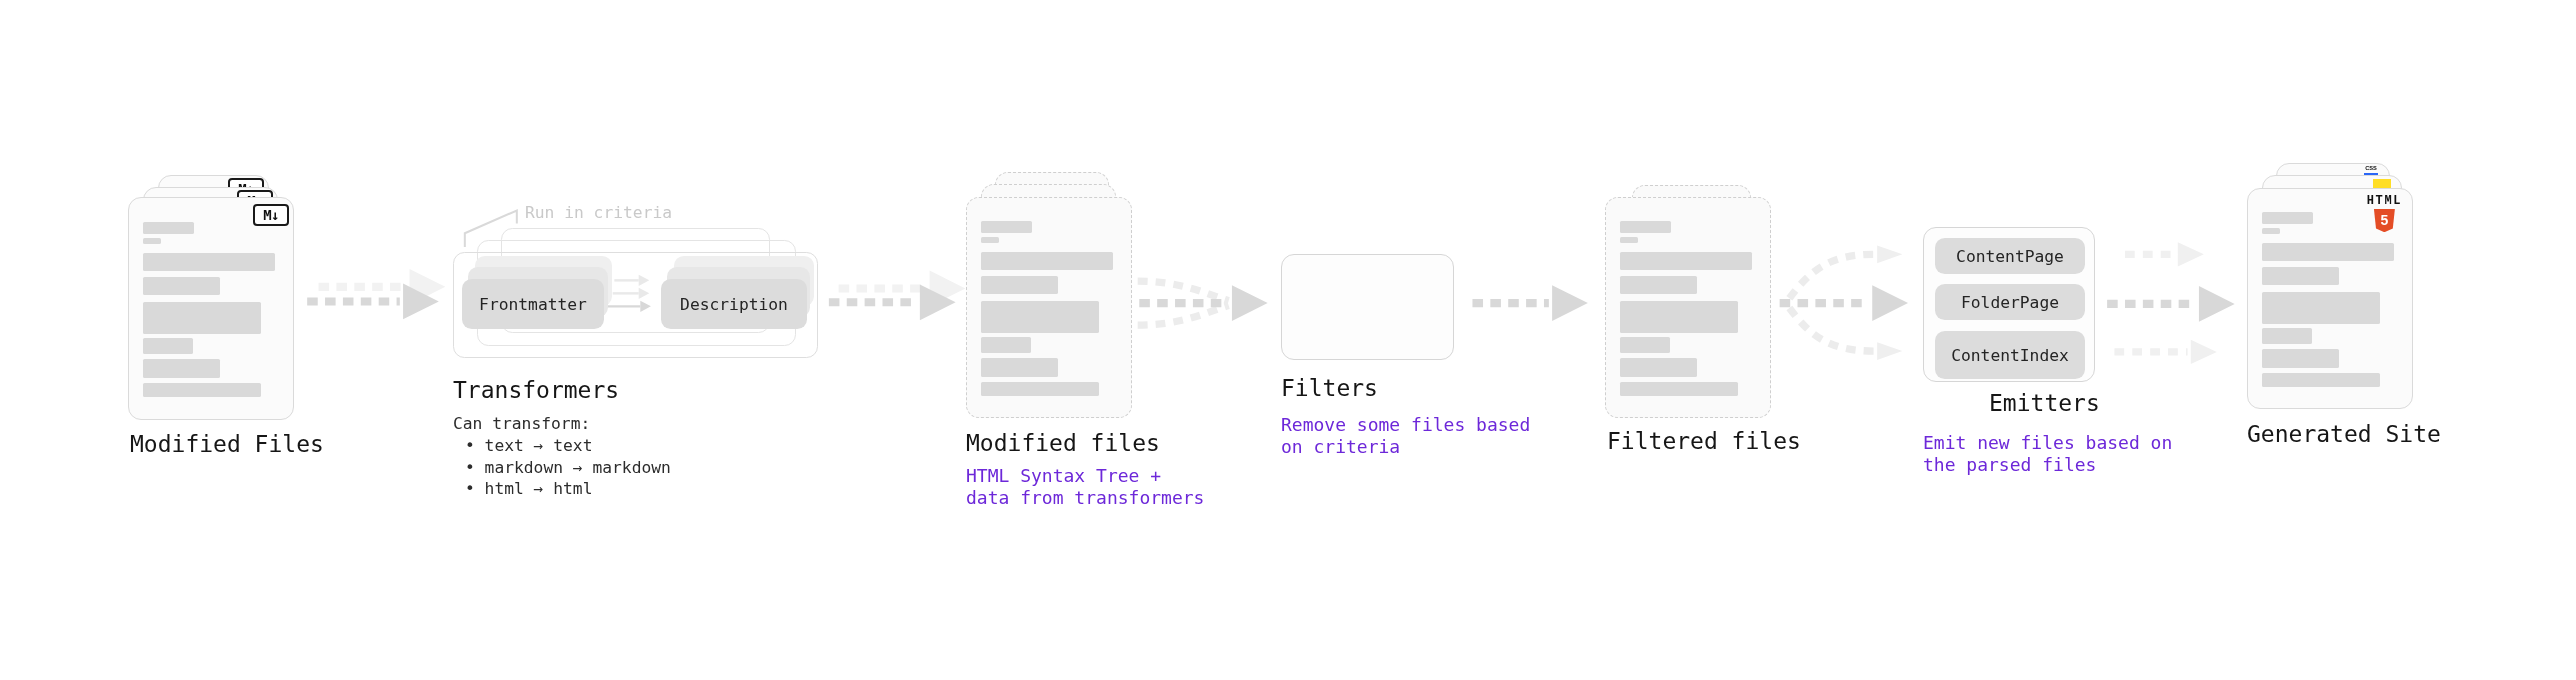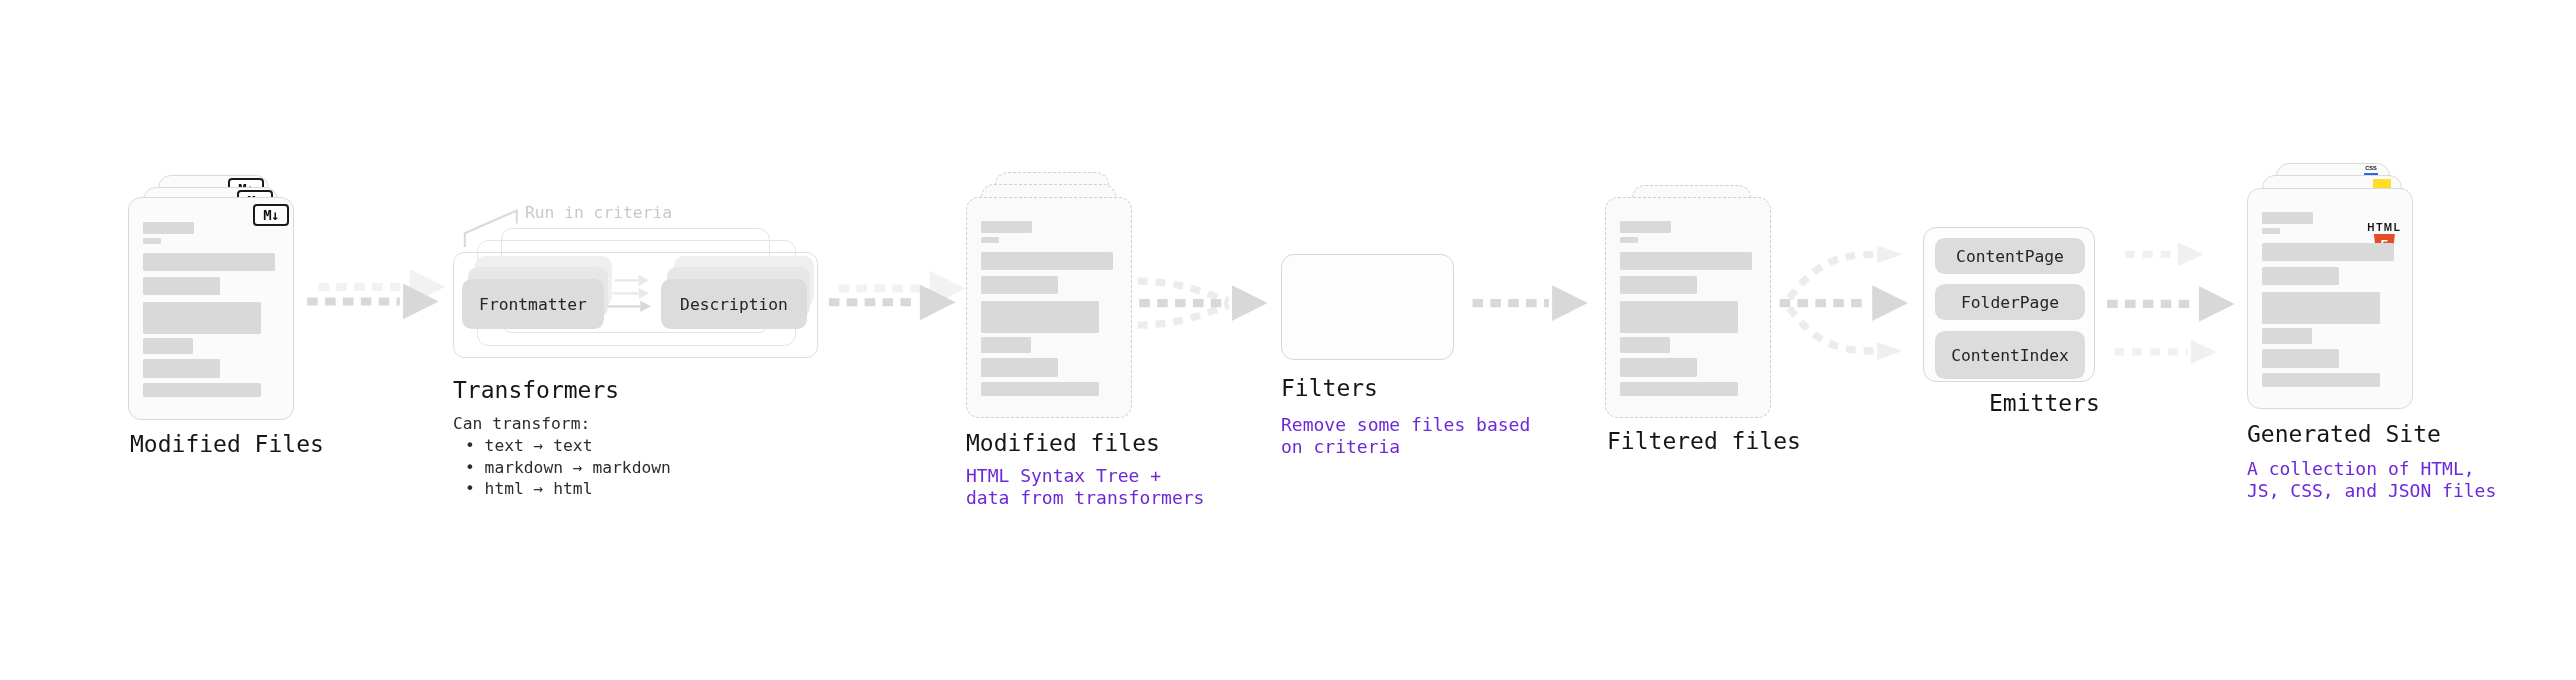--- a/index.html
+++ b/index.html
@@ -24,21 +24,21 @@
   .b7{top:137px;width:77px;height:18.7px;}
   .b8{top:161px;width:118px;height:14px;}
 
   
   .md-badge{position:absolute;width:36px;height:22px;background:#ffffff;border:2px solid #1a1a1a;
             border-radius:4.1px;box-sizing:border-box;display:flex;align-items:center;justify-content:center;
             font-size:14px;font-weight:bold;color:#111;letter-spacing:-0.8px;}
 
   
   .html5-logo{position:absolute;right:8.1px;top:4.9px;width:39px;text-align:center;}
-  .html5-word{font-family:Liberation Sans, sans-serif;font-size:10px;font-weight:bold;letter-spacing:1.6px;color:#111;margin-top:28px;}
+  .html5-word{font-family:Liberation Mono, monospace;font-size:12px;font-weight:bold;letter-spacing:1.6px;color:#111;}
   .html5-shield{width:21px;height:23.6px;margin:0.8px auto 0;background:#e44d26;color:#fff;
                 clip-path:polygon(0 0,100% 0,90% 84%,50% 100%,10% 84%);
                 display:flex;align-items:center;justify-content:center;
                 font-family:"Liberation Sans",sans-serif;font-size:14px;font-weight:bold;}
   .js-badge{position:absolute;right:9.8px;top:3.3px;width:18px;height:10.6px;background:#ffde25;}
   .css-badge{position:absolute;right:9.8px;top:2.4px;width:16.3px;text-align:center;}
   .css-word{font-family:"Liberation Sans",sans-serif;font-size:5.7px;font-weight:bold;color:#111;display:block;line-height:5.7px;}
   .css-bar{width:14.6px;height:2.4px;background:#2b66f6;margin:0.8px auto 0;}
 
   
@@ -208,20 +208,22 @@
       </div>
     <div class="stage-label" style="left:1607px;top:428px">Filtered files</div>
   </div>
 
   <div class="stage">
     <div class="panel" style="left:1923px;top:227px;width:172px;height:155px"></div>
     <div class="chip" style="left:1935px;top:238px;width:150px;height:36px">ContentPage</div>
     <div class="chip" style="left:1935px;top:284px;width:150px;height:36px">FolderPage</div>
     <div class="chip" style="left:1935px;top:331px;width:150px;height:48px">ContentIndex</div>
     <div class="stage-label" style="left:1989px;top:390px">Emitters</div>
+    <div class="stage-desc" style="left:1923px;top:432px">Emit new files based on
+the parsed files</div>
   </div>
 
   <div class="stage">
     <div class="doc" style="left:2276px;top:163px;width:114px;height:221px">
       <div class="css-badge">
         <span class="css-word">CSS</span>
         <div class="css-bar"></div>
       </div>
     </div>
     <div class="doc" style="left:2262px;top:175px;width:140px;height:221px">
@@ -239,18 +241,16 @@
         <div class="bar b1"></div>
         <div class="bar b2"></div>
         <div class="bar b3"></div>
         <div class="bar b4"></div>
         <div class="bar b5"></div>
         <div class="bar b6"></div>
         <div class="bar b7"></div>
         <div class="bar b8"></div>
       </div>
     <div class="stage-label" style="left:2247px;top:421px">Generated Site</div>
-    <div class="stage-desc" style="left:2247px;top:458px">A collection of HTML,
-JS, CSS, and JSON files</div>
   </div>
 
 </div>
 
 
 </body></html>

